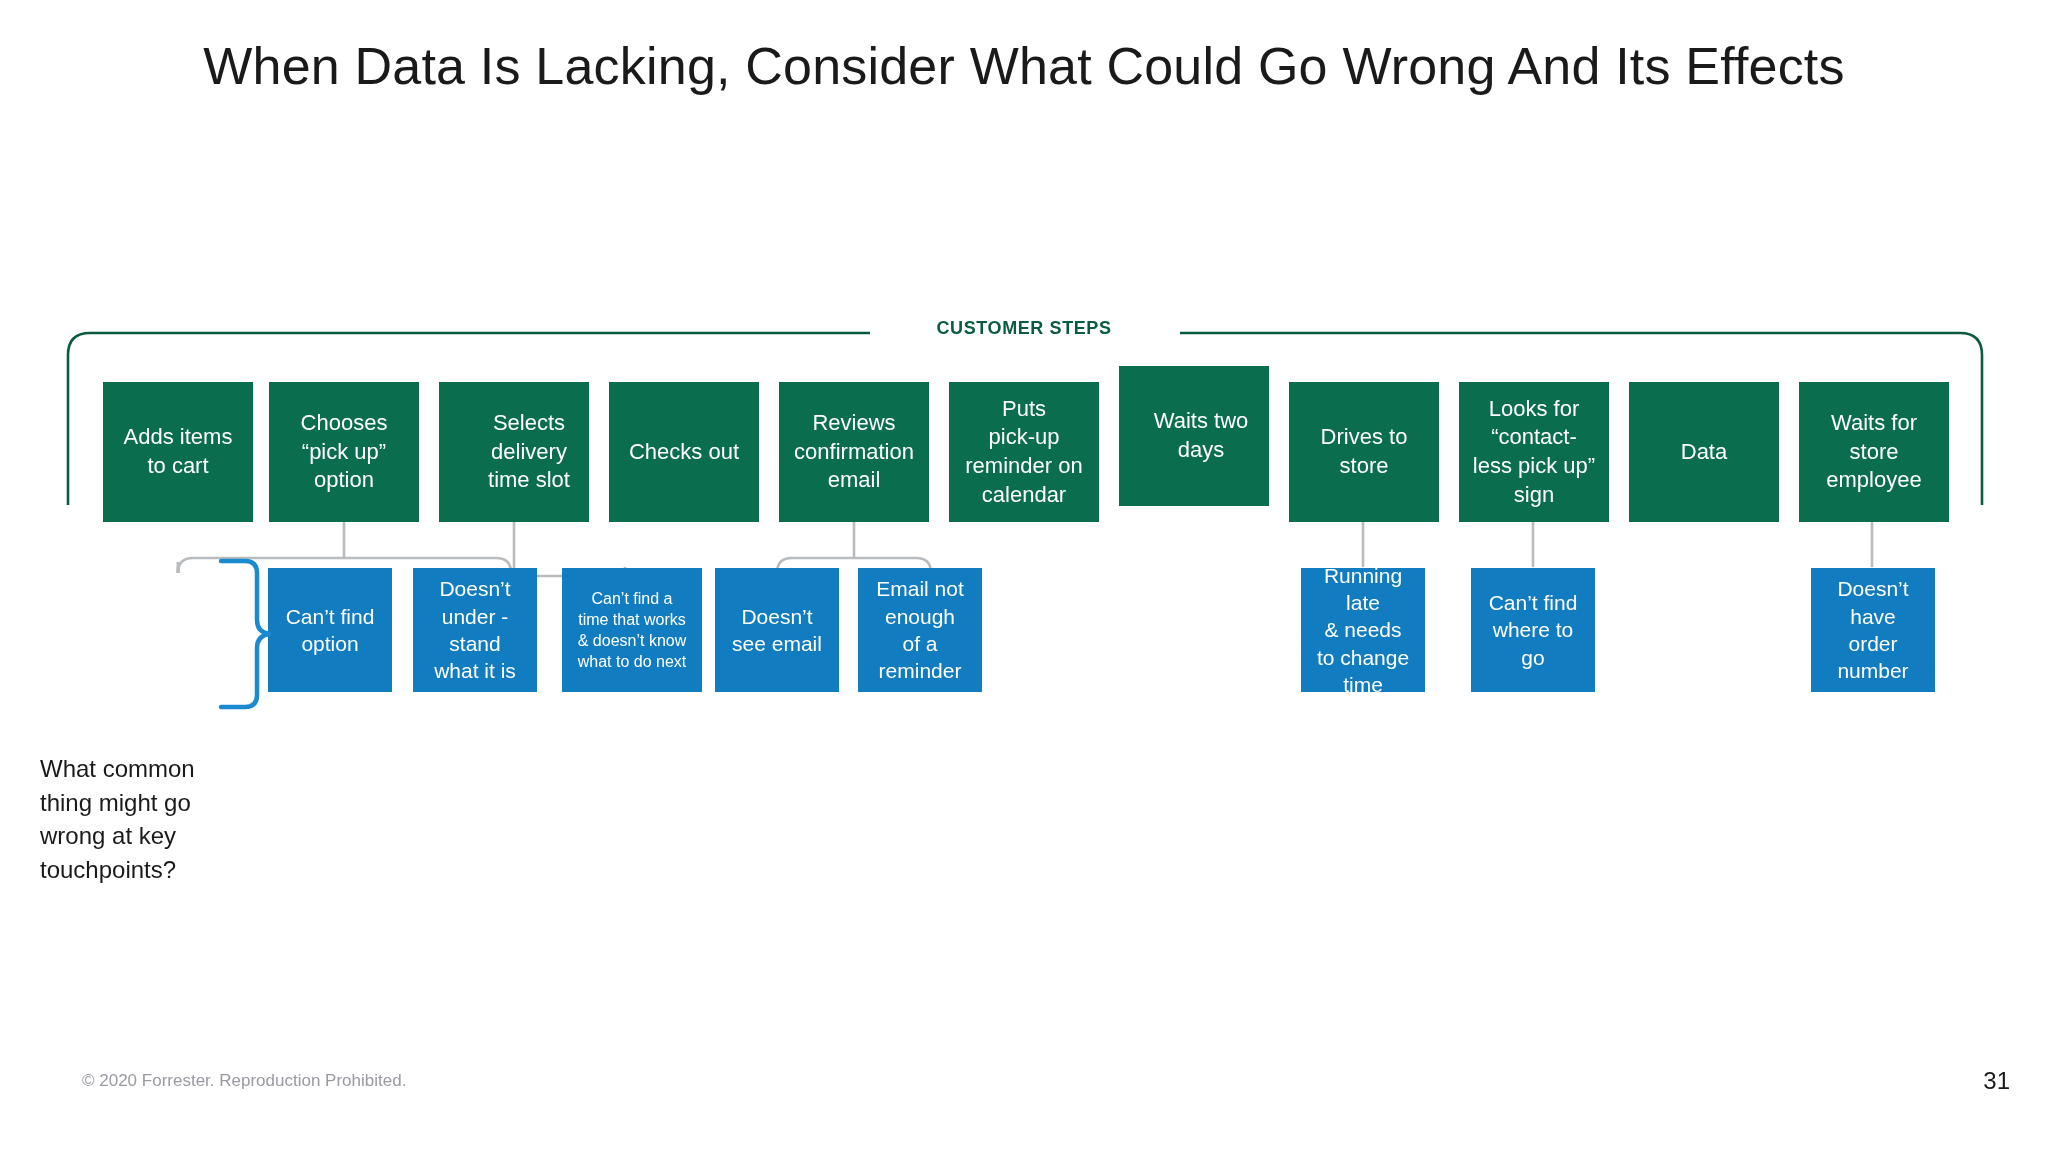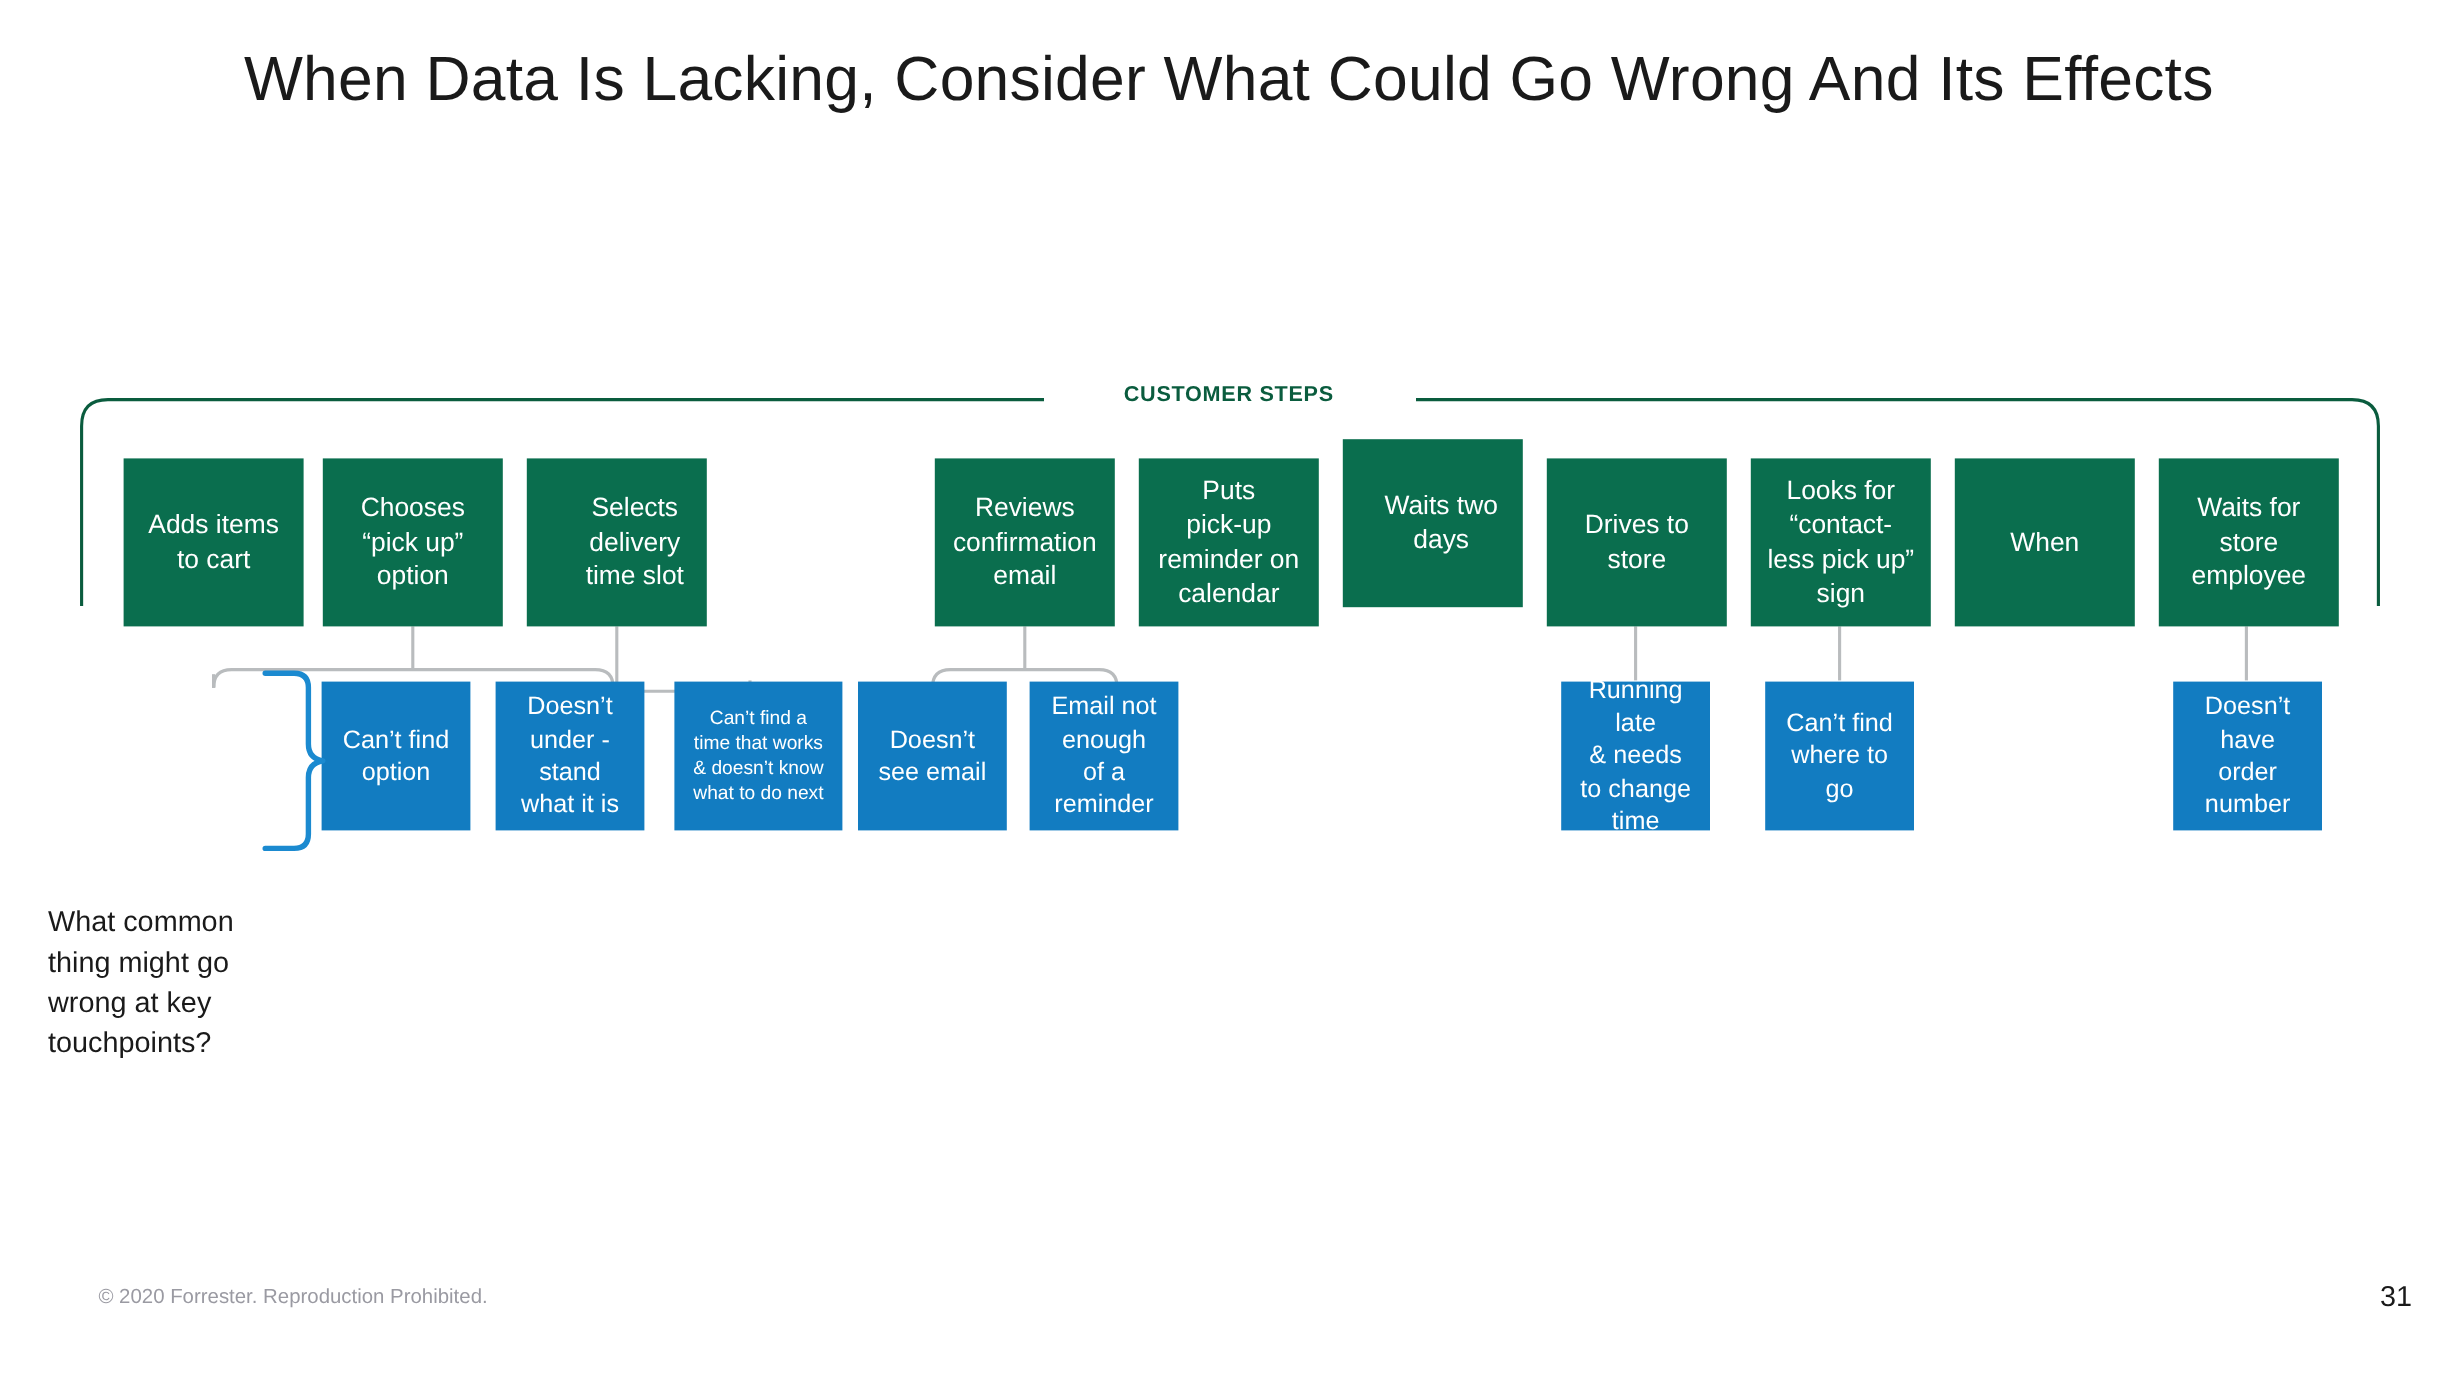--- a/index.html
+++ b/index.html
@@ -180,36 +180,37 @@
   </svg>
 
   <div class="step-box" style="left:103px;  top:382px; width:150px; height:140px;">Adds items
 to cart</div>
   <div class="step-box" style="left:269px;  top:382px; width:150px; height:140px;">Chooses
 “pick up”
 option</div>
   <div class="step-box" style="left:439px;  top:382px; width:150px; height:140px;padding-left:36px;">Selects
 delivery
 time slot</div>
+  <div class="step-box" style="left:609px;  top:382px; width:150px; height:140px;">Checks out</div>
   <div class="step-box" style="left:779px;  top:382px; width:150px; height:140px;">Reviews
 confirmation
 email</div>
   <div class="step-box" style="left:949px;  top:382px; width:150px; height:140px;">Puts
 pick-up
 reminder on
 calendar</div>
   <div class="step-box" style="left:1119px; top:366px; width:150px; height:140px;padding-left:20px;">Waits two
 days</div>
   <div class="step-box" style="left:1289px; top:382px; width:150px; height:140px;">Drives to
 store</div>
   <div class="step-box" style="left:1459px; top:382px; width:150px; height:140px;">Looks for
 “contact-
 less pick up”
 sign</div>
-  <div class="step-box" style="left:1629px; top:382px; width:150px; height:140px;">When</div>
+  <div class="step-box" style="left:1629px; top:382px; width:150px; height:140px;">Data</div>
   <div class="step-box" style="left:1799px; top:382px; width:150px; height:140px;">Waits for
 store
 employee</div>
 
   <div class="pain-box" style="left:268px;  top:568px; width:124px; height:124px;">Can’t find
 option</div>
   <div class="pain-box" style="left:413px;  top:568px; width:124px; height:124px;">Doesn’t
 under -
 stand
 what it is</div>

